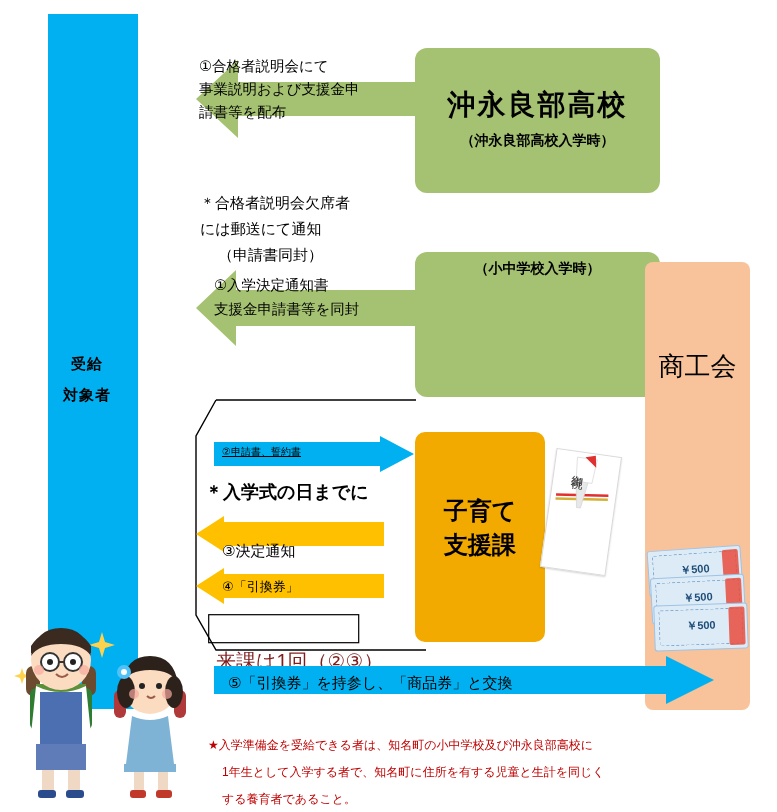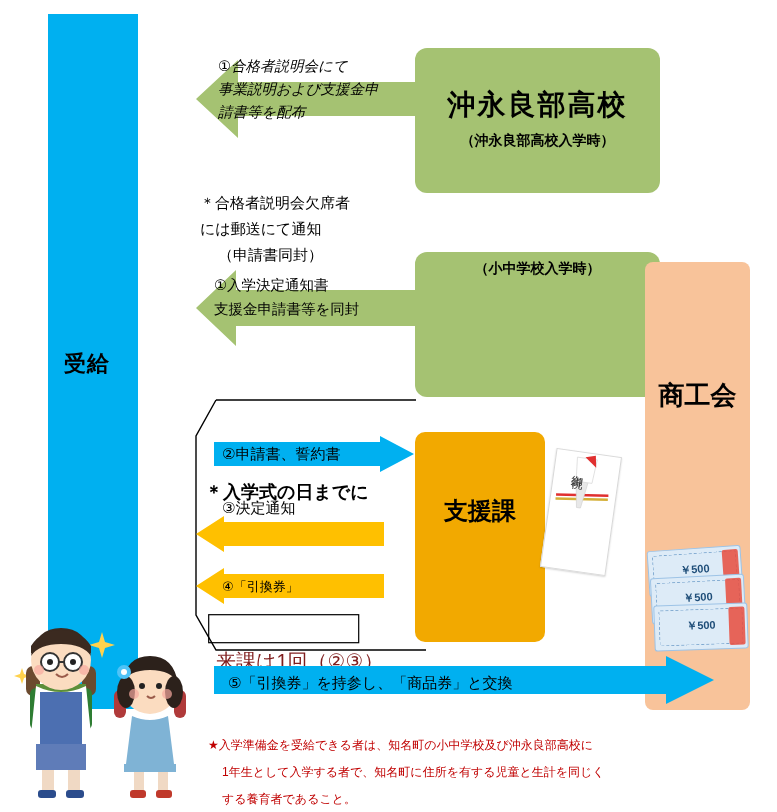--- a/index.html
+++ b/index.html
@@ -13,21 +13,21 @@
   .abs{position:absolute;}
 
   
   #recipient-bar{
     left:48px;top:14px;width:90px;height:695px;
     background:#00B0F0;
   }
   #recipient-label{
     left:48px;top:348px;width:78px;
     text-align:center;color:#000;
-    font-size:22px;line-height:31px;font-weight:bold;
+    font-size:15px;line-height:31px;font-weight:bold;
     letter-spacing:1px;
   }
 
   
   .green-box{
     background:#9BBB59;background:#A5C272;
     border-radius:12px;
   }
   #hs-box{left:415px;top:48px;width:245px;height:145px;}
   #edu-box{left:415px;top:252px;width:245px;height:145px;}
@@ -49,35 +49,35 @@
     text-align:center;font-weight:bold;color:#000;
     font-size:24px;line-height:34px;margin-top:62px;
   }
 
   
   #shoko-box{
     left:645px;top:262px;width:105px;height:448px;
     background:#F4B183;background:#F8C39A;border-radius:8px;
   }
   #shoko-box .t1{
-    text-align:center;font-weight:bold;color:#000;
-    font-size:26px;line-height:34px;margin-top:116px;
+    text-align:center;font-weight:normal;color:#000;
+    font-size:26px;line-height:34px;margin-top:87px;
   }
 
   
   svg.arrowsvg{position:absolute;overflow:visible;}
 
   
   .txt{color:#000;font-size:14.5px;line-height:23px;}
-  #arrow1-text{left:218px;top:55px;width:190px;font-style:italic;}
+  #arrow1-text{left:199px;top:55px;width:190px;}
   #note1{left:200px;top:190px;width:210px;font-size:15px;line-height:26px;}
   #arrow2-text{left:214px;top:273px;width:190px;line-height:24px;}
-  #label-shinsei{left:222px;top:445px;font-size:15px;color:#000;}
+  #label-shinsei{left:222px;top:445px;font-size:10px;color:#000;text-decoration:underline;}
   #label-nyugaku{left:205px;top:480px;font-size:18px;font-weight:bold;color:#000;}
-  #label-kettei{left:222px;top:499px;font-size:15px;color:#000;}
+  #label-kettei{left:222px;top:542px;font-size:15px;color:#000;}
   #label-hikikae{left:222px;top:578px;font-size:13px;color:#000;}
   #label-raika{left:216px;top:648px;font-size:20px;color:#7f1d1d;}
   #label-kokan{left:228px;top:674px;font-size:15px;color:#000;}
 
   
   #red-note{
     left:208px;top:732px;width:560px;
     color:#C00000;font-size:12px;line-height:27px;
   }
 
@@ -115,33 +115,35 @@
 
   
   #kids{left:6px;top:614px;width:200px;height:185px;}
 </style>
 </head>
 <body>
 
 <div class="abs" id="recipient-bar"></div>
 <div class="abs" id="recipient-label">
   <div>受給</div>
+  <div>対象者</div>
 </div>
 
 <div class="abs green-box" id="hs-box">
   <div class="t1">沖永良部高校</div>
   <div class="t2">（沖永良部高校入学時）</div>
 </div>
 
 <div class="abs green-box" id="edu-box">
   <div class="t2">（小中学校入学時）</div>
 </div>
 
 <div class="abs" id="kosodate-box">
   <div class="t1">
+    <div>子育て</div>
     <div>支援課</div>
   </div>
 </div>
 
 <div class="abs" id="shoko-box">
   <div class="t1">商工会</div>
 </div>
 
 <svg class="arrowsvg" style="left:196px;top:54px;" width="220" height="90">
   <polygon points="0,45 42,6 42,28 220,28 220,62 42,62 42,84" fill="#A5C272"></polygon>

